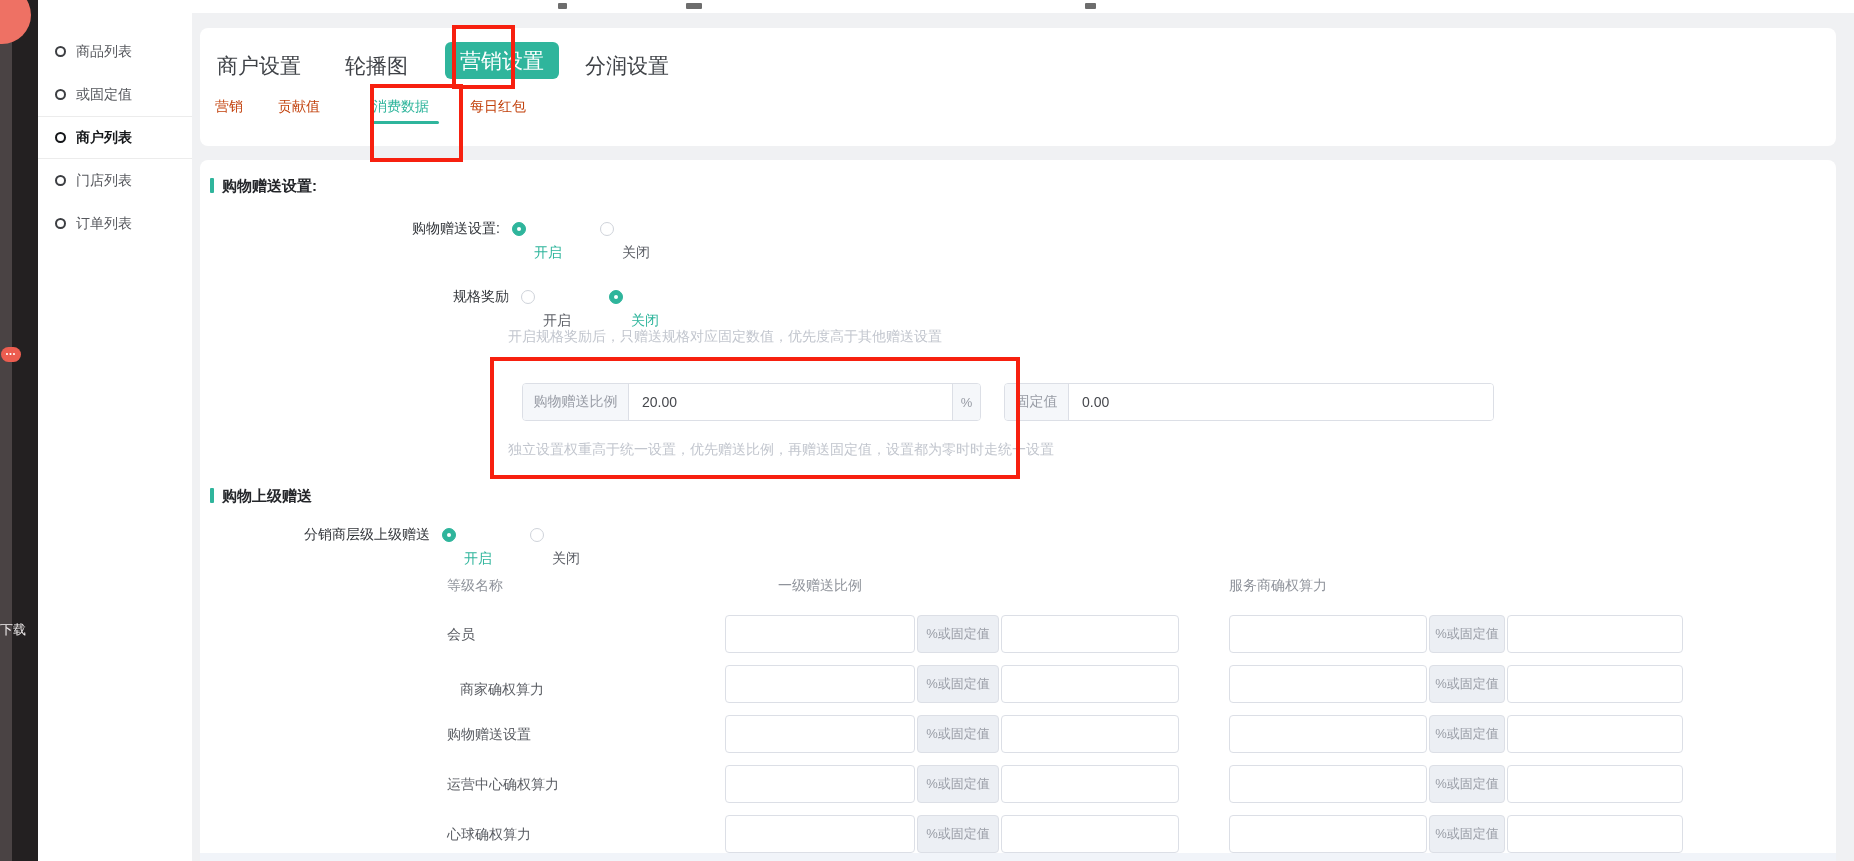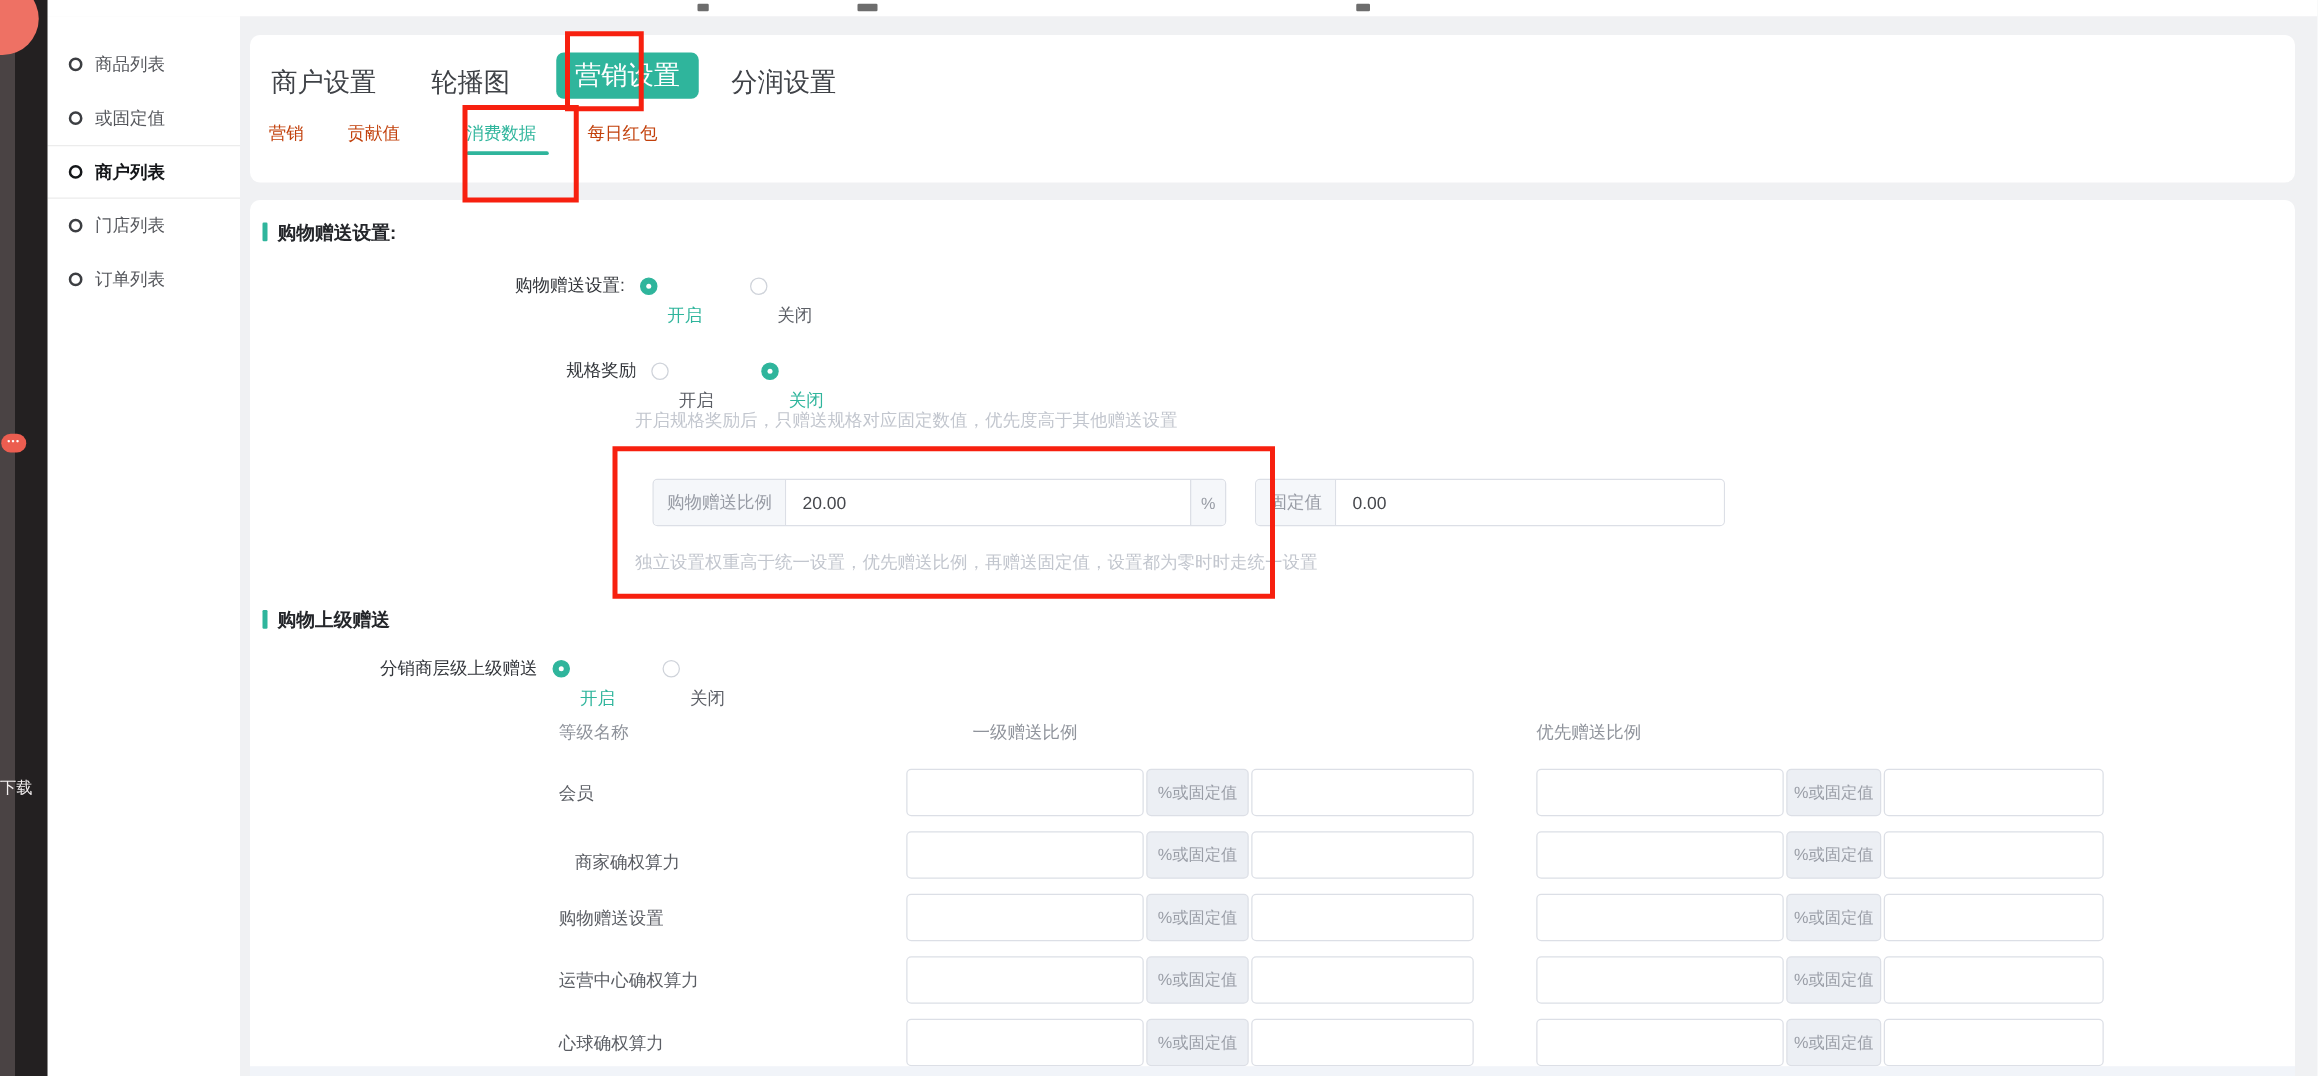--- a/index.html
+++ b/index.html
@@ -171,21 +171,21 @@
   </div>
 
   <div class="hint" style="left:308px;top:168px">开启规格奖励后，只赠送规格对应固定数值，优先度高于其他赠送设置</div>
 
   <div class="igroup" style="left:322px;top:223px;width:459px">
     <span class="prefix" style="width:106px">购物赠送比例</span>
     <input value="20.00" style="">
     <span class="suffix" style="width:28px">%</span>
   </div>
 
-  <div class="igroup" style="left:804px;top:223px;width:376px">
+  <div class="igroup" style="left:804px;top:223px;width:490px">
     <span class="prefix" style="width:64px">固定值</span>
     <input value="0.00" style="">
   </div>
 
   <div class="hint" style="left:308px;top:281px">独立设置权重高于统一设置，优先赠送比例，再赠送固定值，设置都为零时时走统一设置</div>
 
   <span class="sec-bar" style="left:10px;top:328px"></span>
   <div class="sec-title" style="left:22px;top:327px">购物上级赠送</div>
 
   <div class="form-row" style="left:104px;top:365px">
@@ -195,21 +195,21 @@
       <span class="rlabel sel">开启</span>
     </span>
     <span class="radio-group g2">
       <span class="radio off"></span>
       <span class="rlabel">关闭</span>
     </span>
   </div>
 
   <div class="thead" style="left:247px;top:417px">等级名称</div>
   <div class="thead" style="left:578px;top:417px">一级赠送比例</div>
-  <div class="thead" style="left:1029px;top:417px">优先赠送比例</div>
+  <div class="thead" style="left:1029px;top:417px">服务商确权算力</div>
 
   <div id="level-rows">
       <div class="row-label" style="left: 247px; top: 455px;">会员</div>
       <input class="cell-input" style="left: 525px; top: 455px; width: 190px;">
       <div class="unit-box" style="left: 717px; top: 455px; width: 82px;">%或固定值</div>
       <input class="cell-input" style="left: 801px; top: 455px; width: 178px;">
       <input class="cell-input" style="left: 1029px; top: 455px; width: 198px;">
       <div class="unit-box" style="left: 1229px; top: 455px; width: 76px;">%或固定值</div>
       <input class="cell-input" style="left: 1307px; top: 455px; width: 176px;">
       <div class="row-label" style="left: 247px; top: 510px; margin-left: 13px;">商家确权算力</div>

